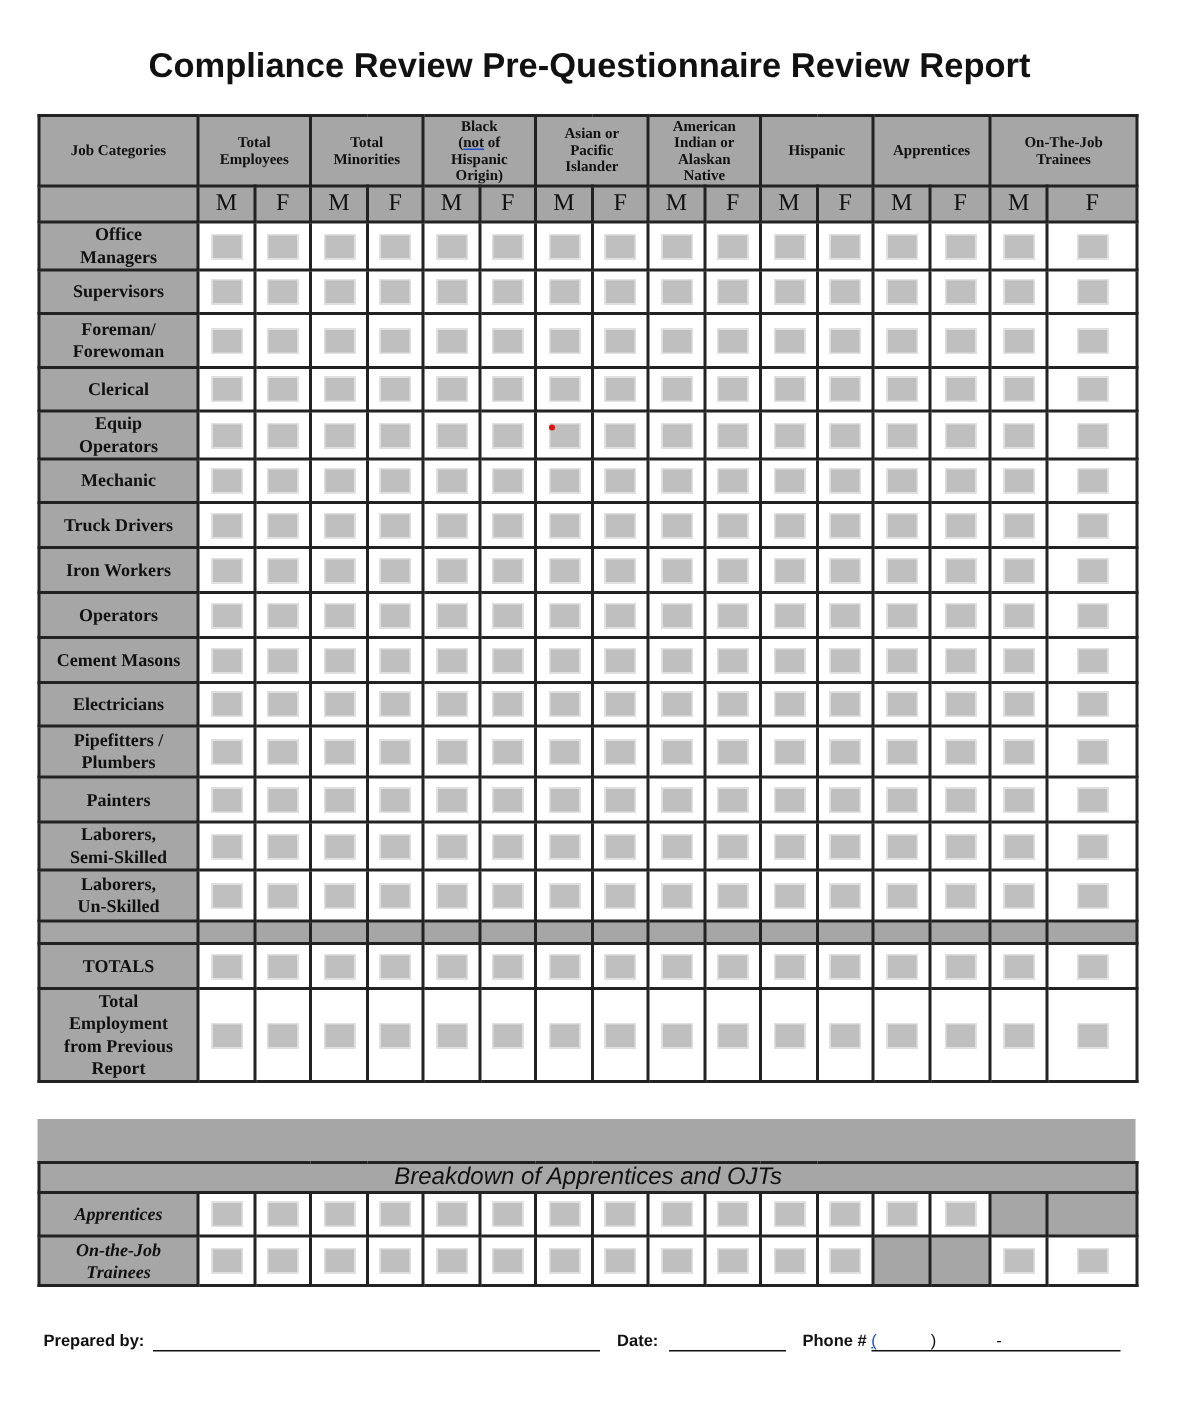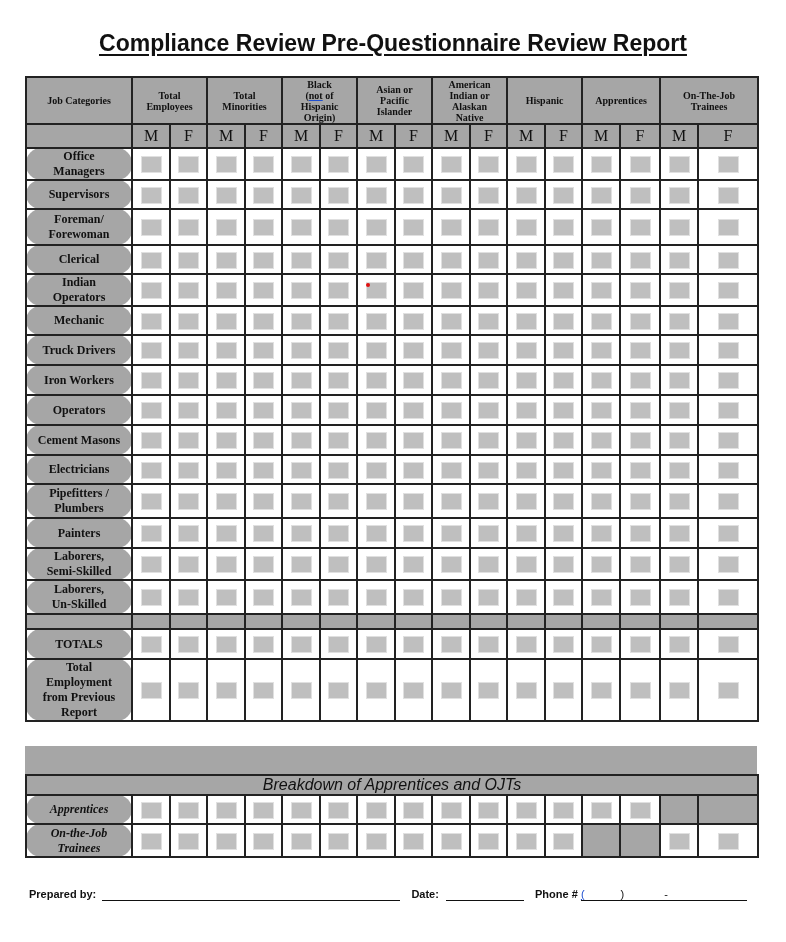--- a/index.html
+++ b/index.html
@@ -1,27 +1,27 @@
 <!DOCTYPE html>
 <html><head>
 <meta charset="utf-8">
 <style>
   html,body{margin:0;padding:0;background:#fff;}
   body{width:786px;height:942px;position:relative;overflow:hidden;font-family:"Liberation Serif",serif;color:#111;}
   .title{position:absolute;left:0;top:30px;width:786px;text-align:center;font-family:"Liberation Sans",sans-serif;font-weight:bold;font-size:23px;}
-  .title span{text-decoration:underline;text-underline-offset:3px;}
+  .title span{text-underline-offset:3px;}
   table{border-collapse:collapse;table-layout:fixed;position:absolute;left:25px;}
   td{border:2px solid #222;padding:0;text-align:center;vertical-align:middle;}
   .gray{background:#a6a6a6;}
   .white{background:#fff;}
   .hdr-main{font-family:"Liberation Sans",sans-serif;font-size:21px;line-height:22px;padding-top:2px;}
   .hdr-note{font-family:"Liberation Sans",sans-serif;font-size:11.5px;line-height:13px;}
   .grp{font-weight:bold;font-size:10px;line-height:11px;}
   .mf{font-size:16px;}
-  .cat{font-weight:bold;font-size:12px;line-height:15px;border-radius:15px;}
+  .cat{font-weight:bold;font-size:12px;line-height:15px;}
   .box{display:inline-block;width:19px;height:15px;background:#bfbfbf;border:1px solid #e0e0e0;vertical-align:middle;}
   .sep td{height:13px;}
   .gap{position:absolute;left:25px;top:746px;width:732px;height:28px;background:#a6a6a6;}
   .bk-title{font-family:"Liberation Sans",sans-serif;font-size:16px;line-height:18px;}
   .footer{position:absolute;left:29px;top:888px;font-family:"Liberation Sans",sans-serif;font-weight:bold;font-size:11px;white-space:nowrap;}
   .line{display:inline-block;border-bottom:1px solid #111;vertical-align:bottom;height:10px;}
   .red-dot{position:absolute;left:366px;top:283px;width:4px;height:4px;border-radius:50%;background:#e01010;}
   .blue-u{text-decoration:underline;text-decoration-color:#1f4fd0;text-align:right;}
   .phone-paren{color:#1f4fd0;}
 </style>
@@ -151,21 +151,21 @@
         <td class="white"><span class="box"></span></td>
         <td class="white"><span class="box"></span></td>
         <td class="white"><span class="box"></span></td>
         <td class="white"><span class="box"></span></td>
         <td class="white"><span class="box"></span></td>
         <td class="white"><span class="box"></span></td>
         <td class="white"><span class="box"></span></td>
         <td class="white"><span class="box"></span></td>
       </tr>
       <tr>
-        <td class="gray cat" style="height: 30px;"><span>Indian</span><br><span>Operators</span></td>
+        <td class="gray cat" style="height: 30px;"><span>Equip</span><br><span>Operators</span></td>
         <td class="white"><span class="box"></span></td>
         <td class="white"><span class="box"></span></td>
         <td class="white"><span class="box"></span></td>
         <td class="white"><span class="box"></span></td>
         <td class="white"><span class="box"></span></td>
         <td class="white"><span class="box"></span></td>
         <td class="white"><span class="box"></span></td>
         <td class="white"><span class="box"></span></td>
         <td class="white"><span class="box"></span></td>
         <td class="white"><span class="box"></span></td>

